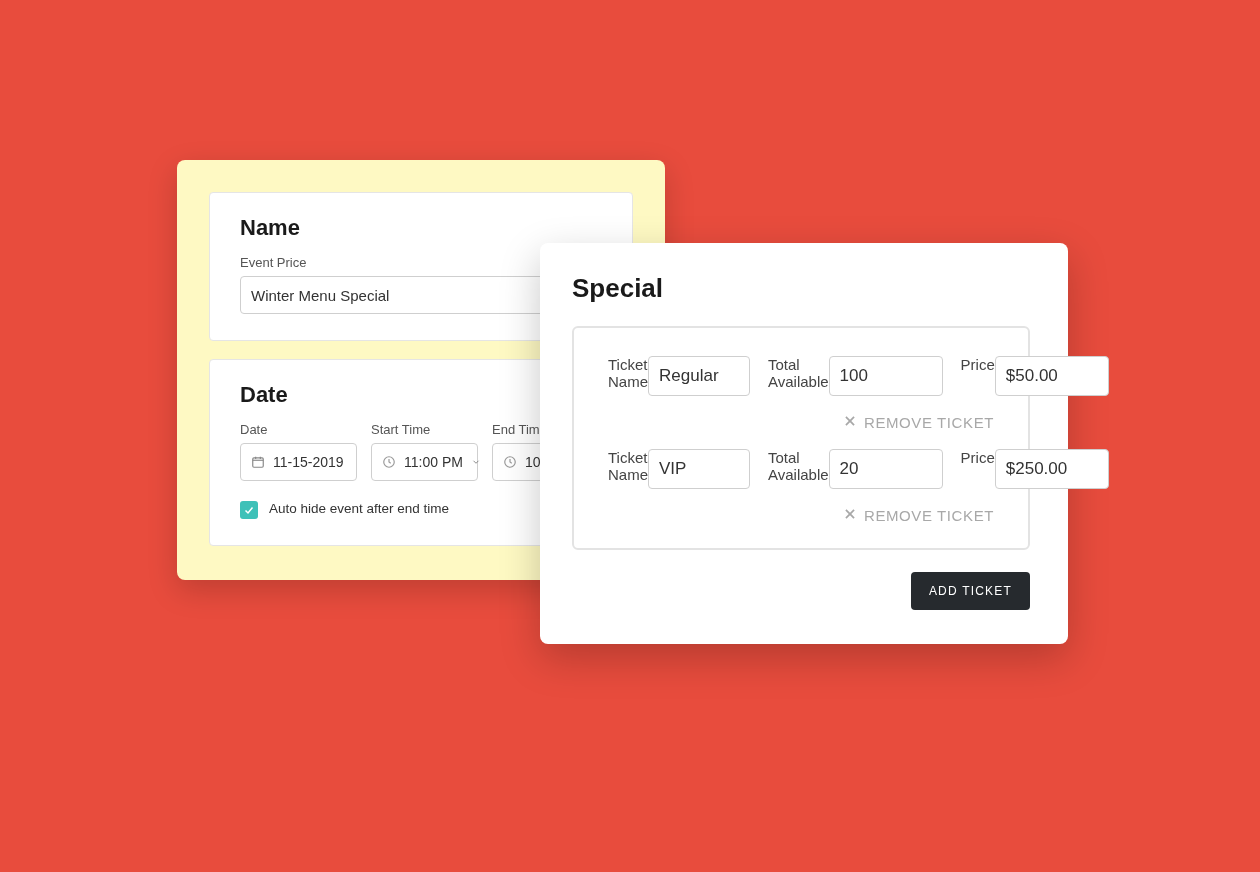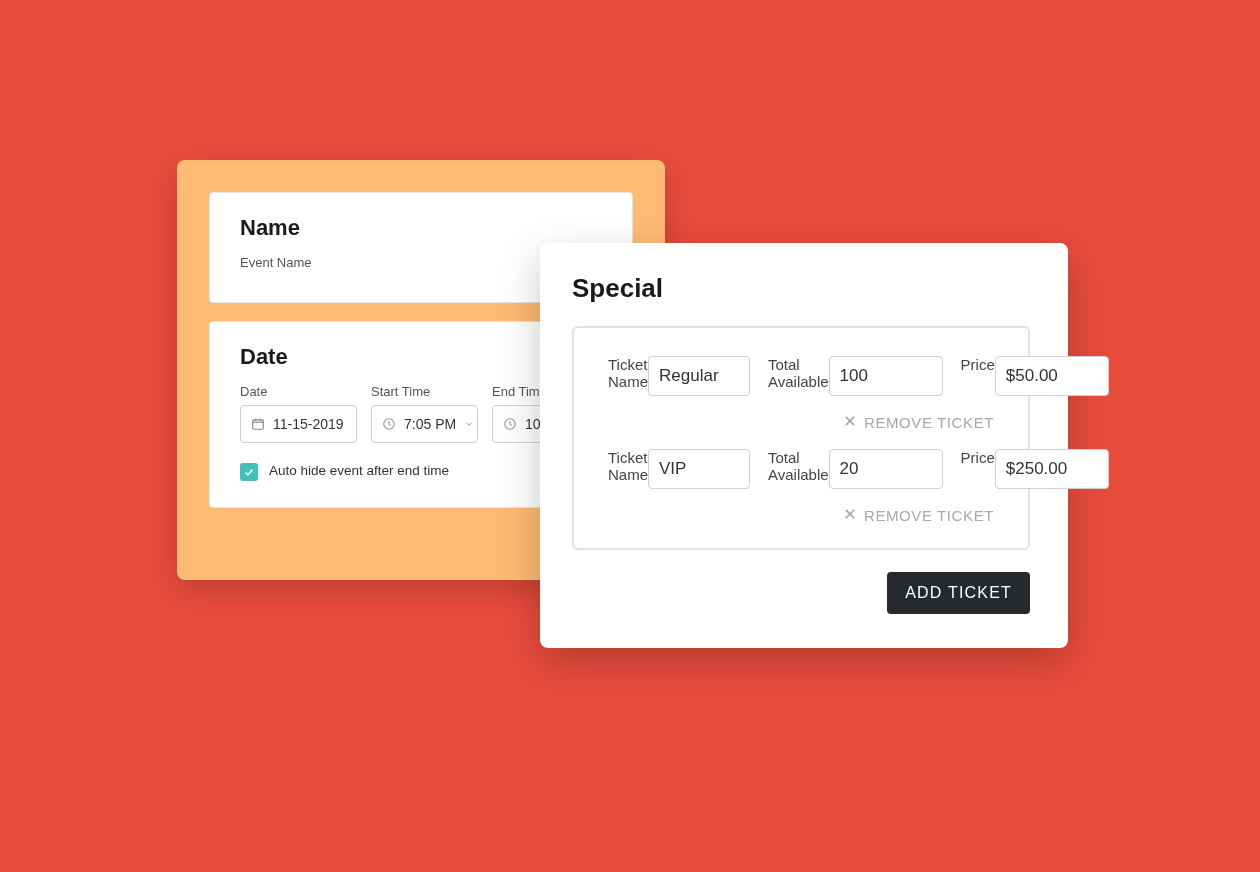--- a/index.html
+++ b/index.html
@@ -12,21 +12,21 @@
       overflow: hidden;
     }
 
     
     .panel-left {
       position: absolute;
       left: 177px;
       top: 160px;
       width: 488px;
       height: 420px;
-      background: #fdba74;
+      background: #fef9c3;
       border-radius: 8px;
       box-shadow: 0 10px 30px rgba(0,0,0,0.18);
       padding: 32px;
     }
 
     .card {
       background: #fff;
       border-radius: 4px;
       border: 1px solid #e5e5e5;
       padding: 22px 30px 26px 30px;
@@ -166,33 +166,34 @@
       display: flex;
       justify-content: flex-end;
       margin-top: 22px;
     }
     .add-ticket-btn {
       background: #262a2e;
       color: #fff;
       border: none;
       border-radius: 4px;
       padding: 12px 18px;
-      font-size: 16px;
+      font-size: 12px;
       letter-spacing: 1.2px;
       cursor: pointer;
     }
   </style>
 </head>
 <body>
 
 <div class="panel-left">
 
   <div class="card">
     <div class="section-title">Name</div>
-    <span class="sm-label">Event Name</span>
+    <span class="sm-label">Event Price</span>
+    <input type="text" class="text-input" value="Winter Menu Special" style="">
   </div>
 
   <div class="card">
     <div class="section-title">Date</div>
 
     <div class="date-row">
 
       <div class="date-field">
         <span class="sm-label">Date</span>
         <div class="icon-input date-w">
@@ -210,21 +211,21 @@
 
       <div class="date-field">
         <span class="sm-label">Start Time</span>
         <div class="icon-input time-w">
           <span class="clock-ico">
             <svg width="14" height="14" viewBox="0 0 24 24" fill="none" stroke="#999" stroke-width="2">
                 <circle cx="12" cy="12" r="9"></circle>
                 <polyline points="12,7 12,12 15,14"></polyline>
               </svg>
           </span>
-          <span>7:05 PM</span>
+          <span>11:00 PM</span>
           <span class="chev-down">
             <svg width="10" height="10" viewBox="0 0 24 24" fill="none" stroke="#777" stroke-width="2">
                 <polyline points="6,9 12,15 18,9"></polyline>
               </svg>
           </span>
         </div>
       </div>
 
       <div class="date-field">
         <span class="sm-label">End Tim</span>

